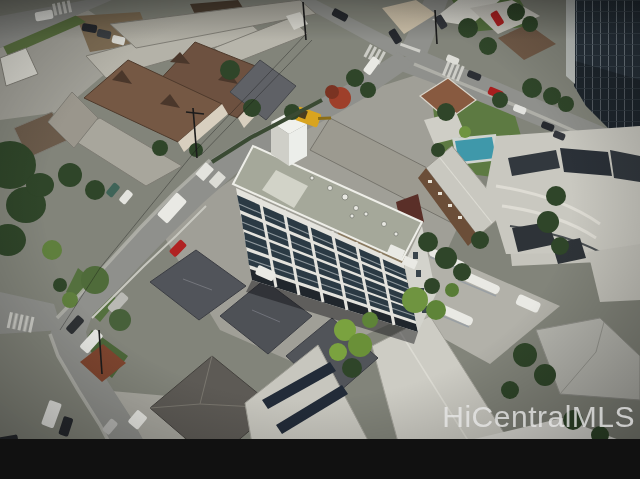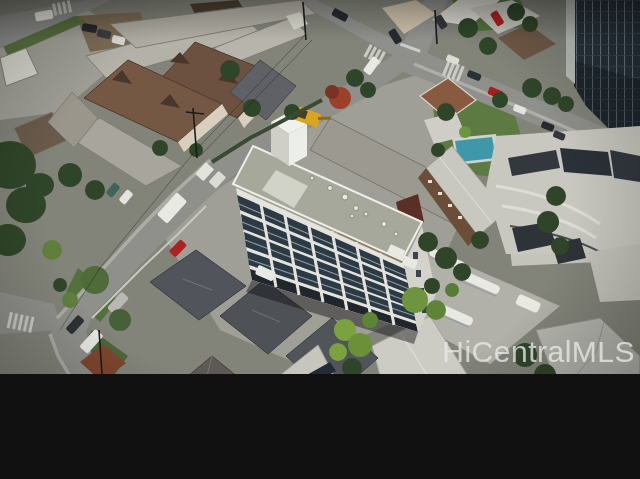--- a/index.html
+++ b/index.html
@@ -1,16 +1,16 @@
 <!DOCTYPE html>
 <html><head>
 <meta charset="utf-8">
 <style>
   html,body{margin:0;padding:0;background:#111;}
-  .stage{position:relative;width:640px;height:374px;overflow:hidden;background:#82847a;
+  .stage{position:relative;width:640px;height:439px;overflow:hidden;background:#82847a;
          font-family:"Liberation Sans", sans-serif;}
   .stage svg{position:absolute;left:0;top:0;display:block;}
   .watermark{position:absolute;right:5px;bottom:0px;font-size:30px;font-weight:400;
              letter-spacing:0.5px;color:#e9e9e9;opacity:0.78;line-height:1.5;
              font-family:"Liberation Sans", sans-serif;pointer-events:none;}
 </style>
 </head>
 <body>
 
 <div class="stage">

